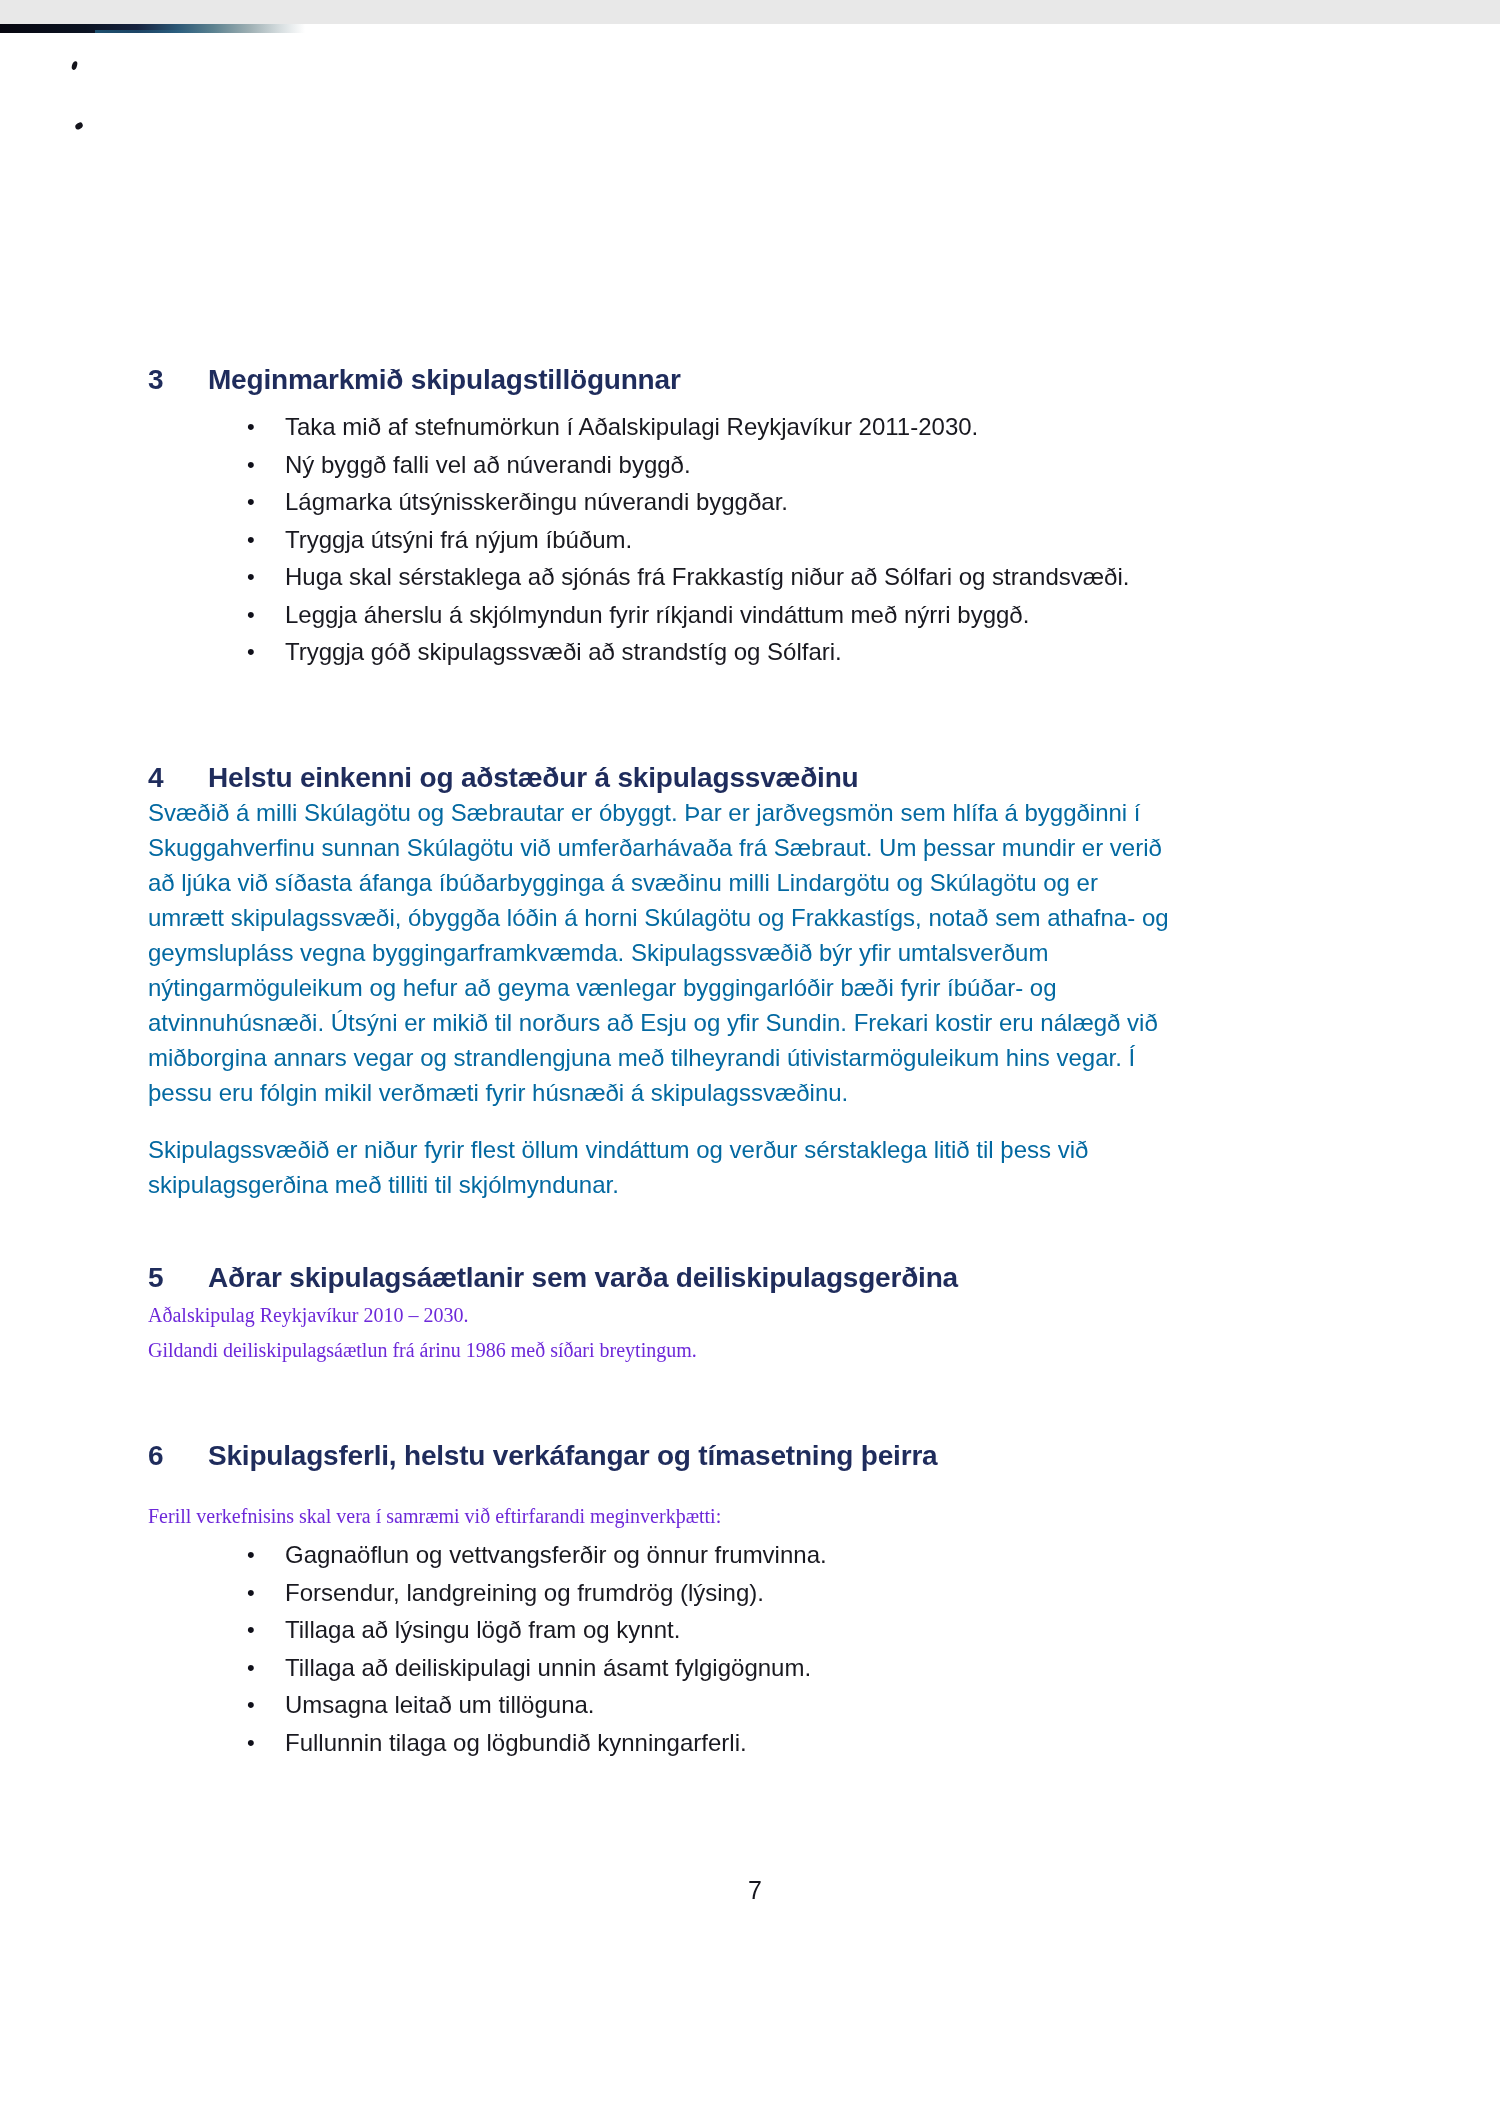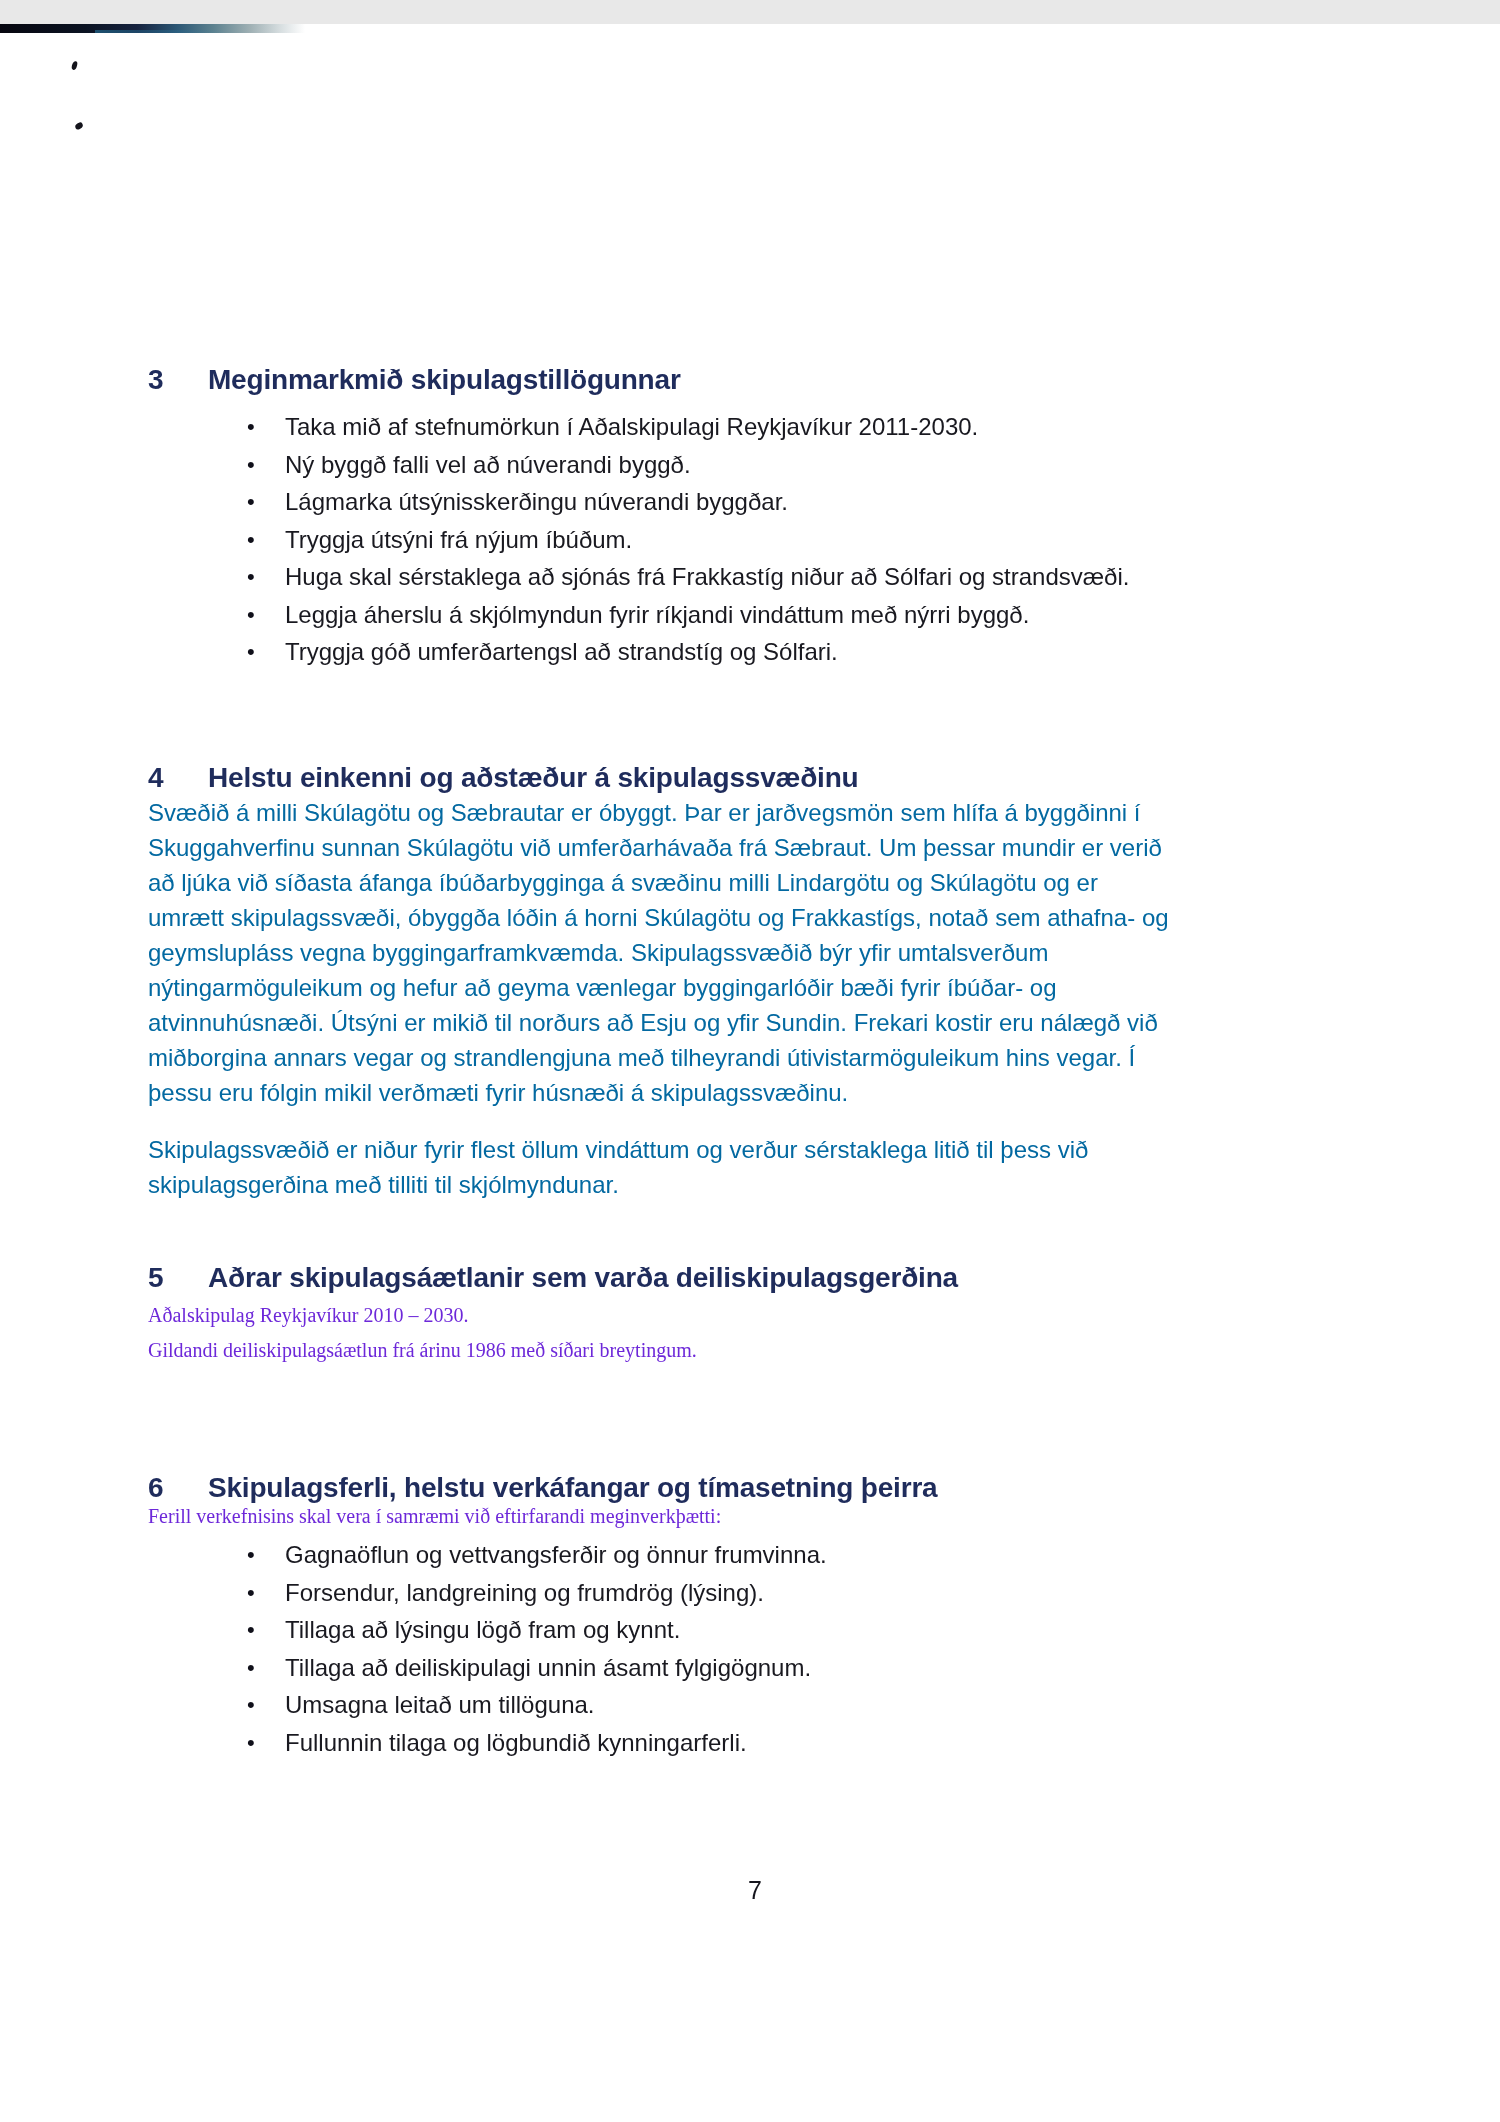--- a/index.html
+++ b/index.html
@@ -72,21 +72,21 @@
   <div class="abs h" style="top:340px">
     <span class="num">3</span><span>Meginmarkmið skipulagstillögunnar</span>
   </div>
   <ul class="bullets abs" style="top:384px">
     <li><span class="b">•</span><span>Taka mið af stefnumörkun í Aðalskipulagi Reykjavíkur 2011-2030.</span></li>
     <li><span class="b">•</span><span>Ný byggð falli vel að núverandi byggð.</span></li>
     <li><span class="b">•</span><span>Lágmarka útsýnisskerðingu núverandi byggðar.</span></li>
     <li><span class="b">•</span><span>Tryggja útsýni frá nýjum íbúðum.</span></li>
     <li><span class="b">•</span><span>Huga skal sérstaklega að sjónás frá Frakkastíg niður að Sólfari og strandsvæði.</span></li>
     <li><span class="b">•</span><span>Leggja áherslu á skjólmyndun fyrir ríkjandi vindáttum með nýrri byggð.</span></li>
-    <li><span class="b">•</span><span>Tryggja góð umferðartengsl að strandstíg og Sólfari.</span></li>
+    <li><span class="b">•</span><span>Tryggja góð skipulagssvæði að strandstíg og Sólfari.</span></li>
   </ul>
 
   <div class="abs h" style="top:738px">
     <span class="num">4</span><span>Helstu einkenni og aðstæður á skipulagssvæðinu</span>
   </div>
   <div class="abs body-text" style="top:771px">Svæðið á milli Skúlagötu og Sæbrautar er óbyggt. Þar er jarðvegsmön sem hlífa á byggðinni í
 Skuggahverfinu sunnan Skúlagötu við umferðarhávaða frá Sæbraut. Um þessar mundir er verið
 að ljúka við síðasta áfanga íbúðarbygginga á svæðinu milli Lindargötu og Skúlagötu og er
 umrætt skipulagssvæði, óbyggða lóðin á horni Skúlagötu og Frakkastígs, notað sem athafna- og
 geymslupláss vegna byggingarframkvæmda. Skipulagssvæðið býr yfir umtalsverðum
@@ -98,21 +98,21 @@
 skipulagsgerðina með tilliti til skjólmyndunar.</div>
 
   <div class="abs h" style="top:1238px">
     <span class="num">5</span><span>Aðrar skipulagsáætlanir sem varða deiliskipulagsgerðina</span>
   </div>
   <div class="abs lines" style="top:1274px">
     <div>Aðalskipulag Reykjavíkur 2010 – 2030.</div>
     <div>Gildandi deiliskipulagsáætlun frá árinu 1986 með síðari breytingum.</div>
   </div>
 
-  <div class="abs h" style="top:1448px">
+  <div class="abs h" style="top:1416px">
     <span class="num">6</span><span>Skipulagsferli, helstu verkáfangar og tímasetning þeirra</span>
   </div>
   <div class="abs lines" style="top:1475px">
     <div>Ferill verkefnisins skal vera í samræmi við eftirfarandi meginverkþætti:</div>
   </div>
   <ul class="bullets abs" style="top:1512px">
     <li><span class="b">•</span><span>Gagnaöflun og vettvangsferðir og önnur frumvinna.</span></li>
     <li><span class="b">•</span><span>Forsendur, landgreining og frumdrög (lýsing).</span></li>
     <li><span class="b">•</span><span>Tillaga að lýsingu lögð fram og kynnt.</span></li>
     <li><span class="b">•</span><span>Tillaga að deiliskipulagi unnin ásamt fylgigögnum.</span></li>

